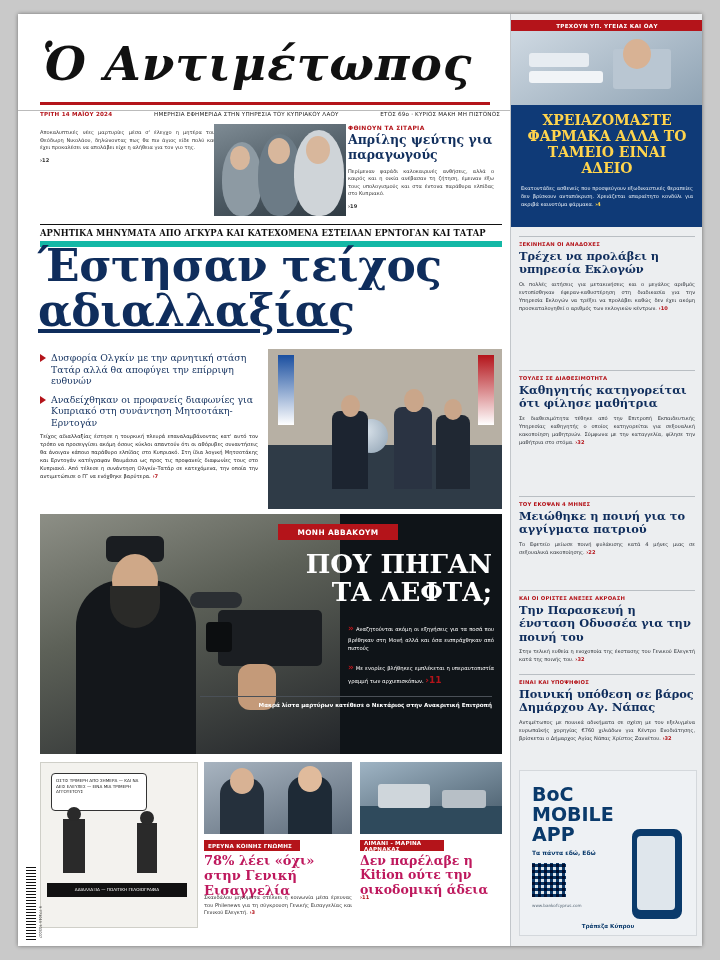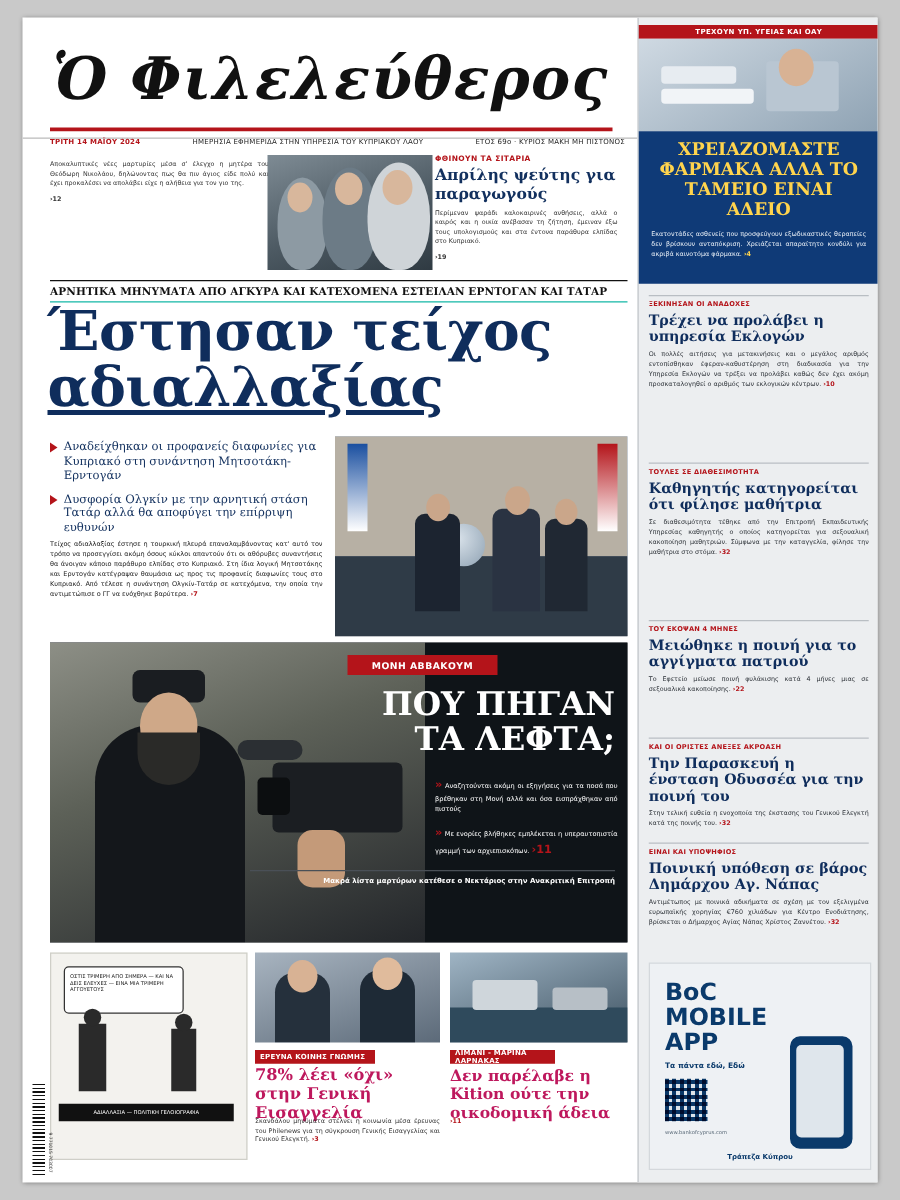--- a/index.html
+++ b/index.html
@@ -70,21 +70,21 @@
     position:absolute;border-radius:50% 50% 45% 45%;
   }
   .tp1{left:8px;top:18px;width:40px;height:74px;background:#8d9aa3;}
   .tp2{left:44px;top:10px;width:44px;height:82px;background:#6c7b86;}
   .tp3{left:80px;top:6px;width:50px;height:86px;background:#cfd4d8;}
   .tp-face{position:absolute;border-radius:50%;background:#d8b79c;}
 
   
   .banner{
     position:absolute;left:22px;top:210px;width:462px;height:16px;
-    border-top:1.5px solid #111;border-bottom:1px solid #14b8a6;
+    border-top:1.5px solid #111;border-bottom:6px solid #14b8a6;
     display:flex;align-items:center;
   }
   .banner span{
     font-family:"DejaVu Serif", serif;font-weight:bold;font-size:8.4px;color:#111;
     letter-spacing:.1px;
   }
   .mainhead{
     position:absolute;left:20px;top:230px;width:470px;
     font-family:"DejaVu Serif", serif;font-weight:bold;
     font-size:44px;line-height:1.02;color:#0f2d5c;letter-spacing:-.5px;
@@ -291,21 +291,21 @@
     position:absolute;left:20px;bottom:8px;font-size:3.6px;color:#333;
     writing-mode:vertical-rl;
   }
 </style>
 </head>
 <body>
 
 <div class="page">
 
   <div class="masthead">
-    <div class="logo">Ὁ Φιλελεύθερος</div>
+    <div class="logo">Ὁ Αντιμέτωπος</div>
   </div>
   <div class="rule-red"></div>
   <div class="dateline">
     <span class="dl-left">ΤΡΙΤΗ 14 ΜΑΪΟΥ 2024</span>
     <span class="dl-mid">ΗΜΕΡΗΣΙΑ ΕΦΗΜΕΡΙΔΑ ΣΤΗΝ ΥΠΗΡΕΣΙΑ ΤΟΥ ΚΥΠΡΙΑΚΟΥ ΛΑΟΥ</span>
     <span class="dl-right">ΕΤΟΣ 69ο · ΚΥΡΙΟΣ ΜΑΚΗ ΜΗ ΠΙΣΤΟΝΟΣ</span>
   </div>
 
   <div class="teaser-wrap">
     <div class="teaser t1">
@@ -334,25 +334,25 @@
     <span>ΑΡΝΗΤΙΚΑ ΜΗΝΥΜΑΤΑ ΑΠΟ ΑΓΚΥΡΑ ΚΑΙ ΚΑΤΕΧΟΜΕΝΑ ΕΣΤΕΙΛΑΝ ΕΡΝΤΟΓΑΝ ΚΑΙ ΤΑΤΑΡ</span>
   </div>
   <div class="mainhead">
     <span class="l1">Έστησαν τείχος</span>
     <span class="l2">αδιαλλαξίας</span>
   </div>
 
   <div class="bullets">
     <div class="bullet">
       <div class="tri"></div>
-      <p>Αναδείχθηκαν οι προφανείς διαφωνίες για Κυπριακό στη συνάντηση Μητσοτάκη-Ερντογάν</p>
+      <p>Δυσφορία Ολγκίν με την αρνητική στάση Τατάρ αλλά θα αποφύγει την επίρριψη ευθυνών</p>
     </div>
     <div class="bullet">
       <div class="tri"></div>
-      <p>Δυσφορία Ολγκίν με την αρνητική στάση Τατάρ αλλά θα αποφύγει την επίρριψη ευθυνών</p>
+      <p>Αναδείχθηκαν οι προφανείς διαφωνίες για Κυπριακό στη συνάντηση Μητσοτάκη-Ερντογάν</p>
     </div>
   </div>
 
   <div class="maintext">
     <span>Τείχος αδιαλλαξίας έστησε η τουρκική πλευρά επαναλαμβάνοντας κατ' αυτό τον τρόπο να προσεγγίσει ακόμη όσους κύκλοι απαντούν ότι οι αθόρυβες συναντήσεις θα άνοιγαν κάποιο παράθυρο ελπίδας στο Κυπριακό. Στη ίδια λογική Μητσοτάκης και Ερντογάν κατέγραψαν θαυμάσια ως προς τις προφανείς διαφωνίες τους στο Κυπριακό. Από τέλεσε η συνάντηση Ολγκίν-Τατάρ σε κατεχόμενα, την οποία την αντιμετώπισε ο ΓΓ να ενόχθηκε βαρύτερα.</span>
     <span class="pg">›7</span>
   </div>
 
   <div class="mainphoto">
     <div class="mp-wall"></div>

